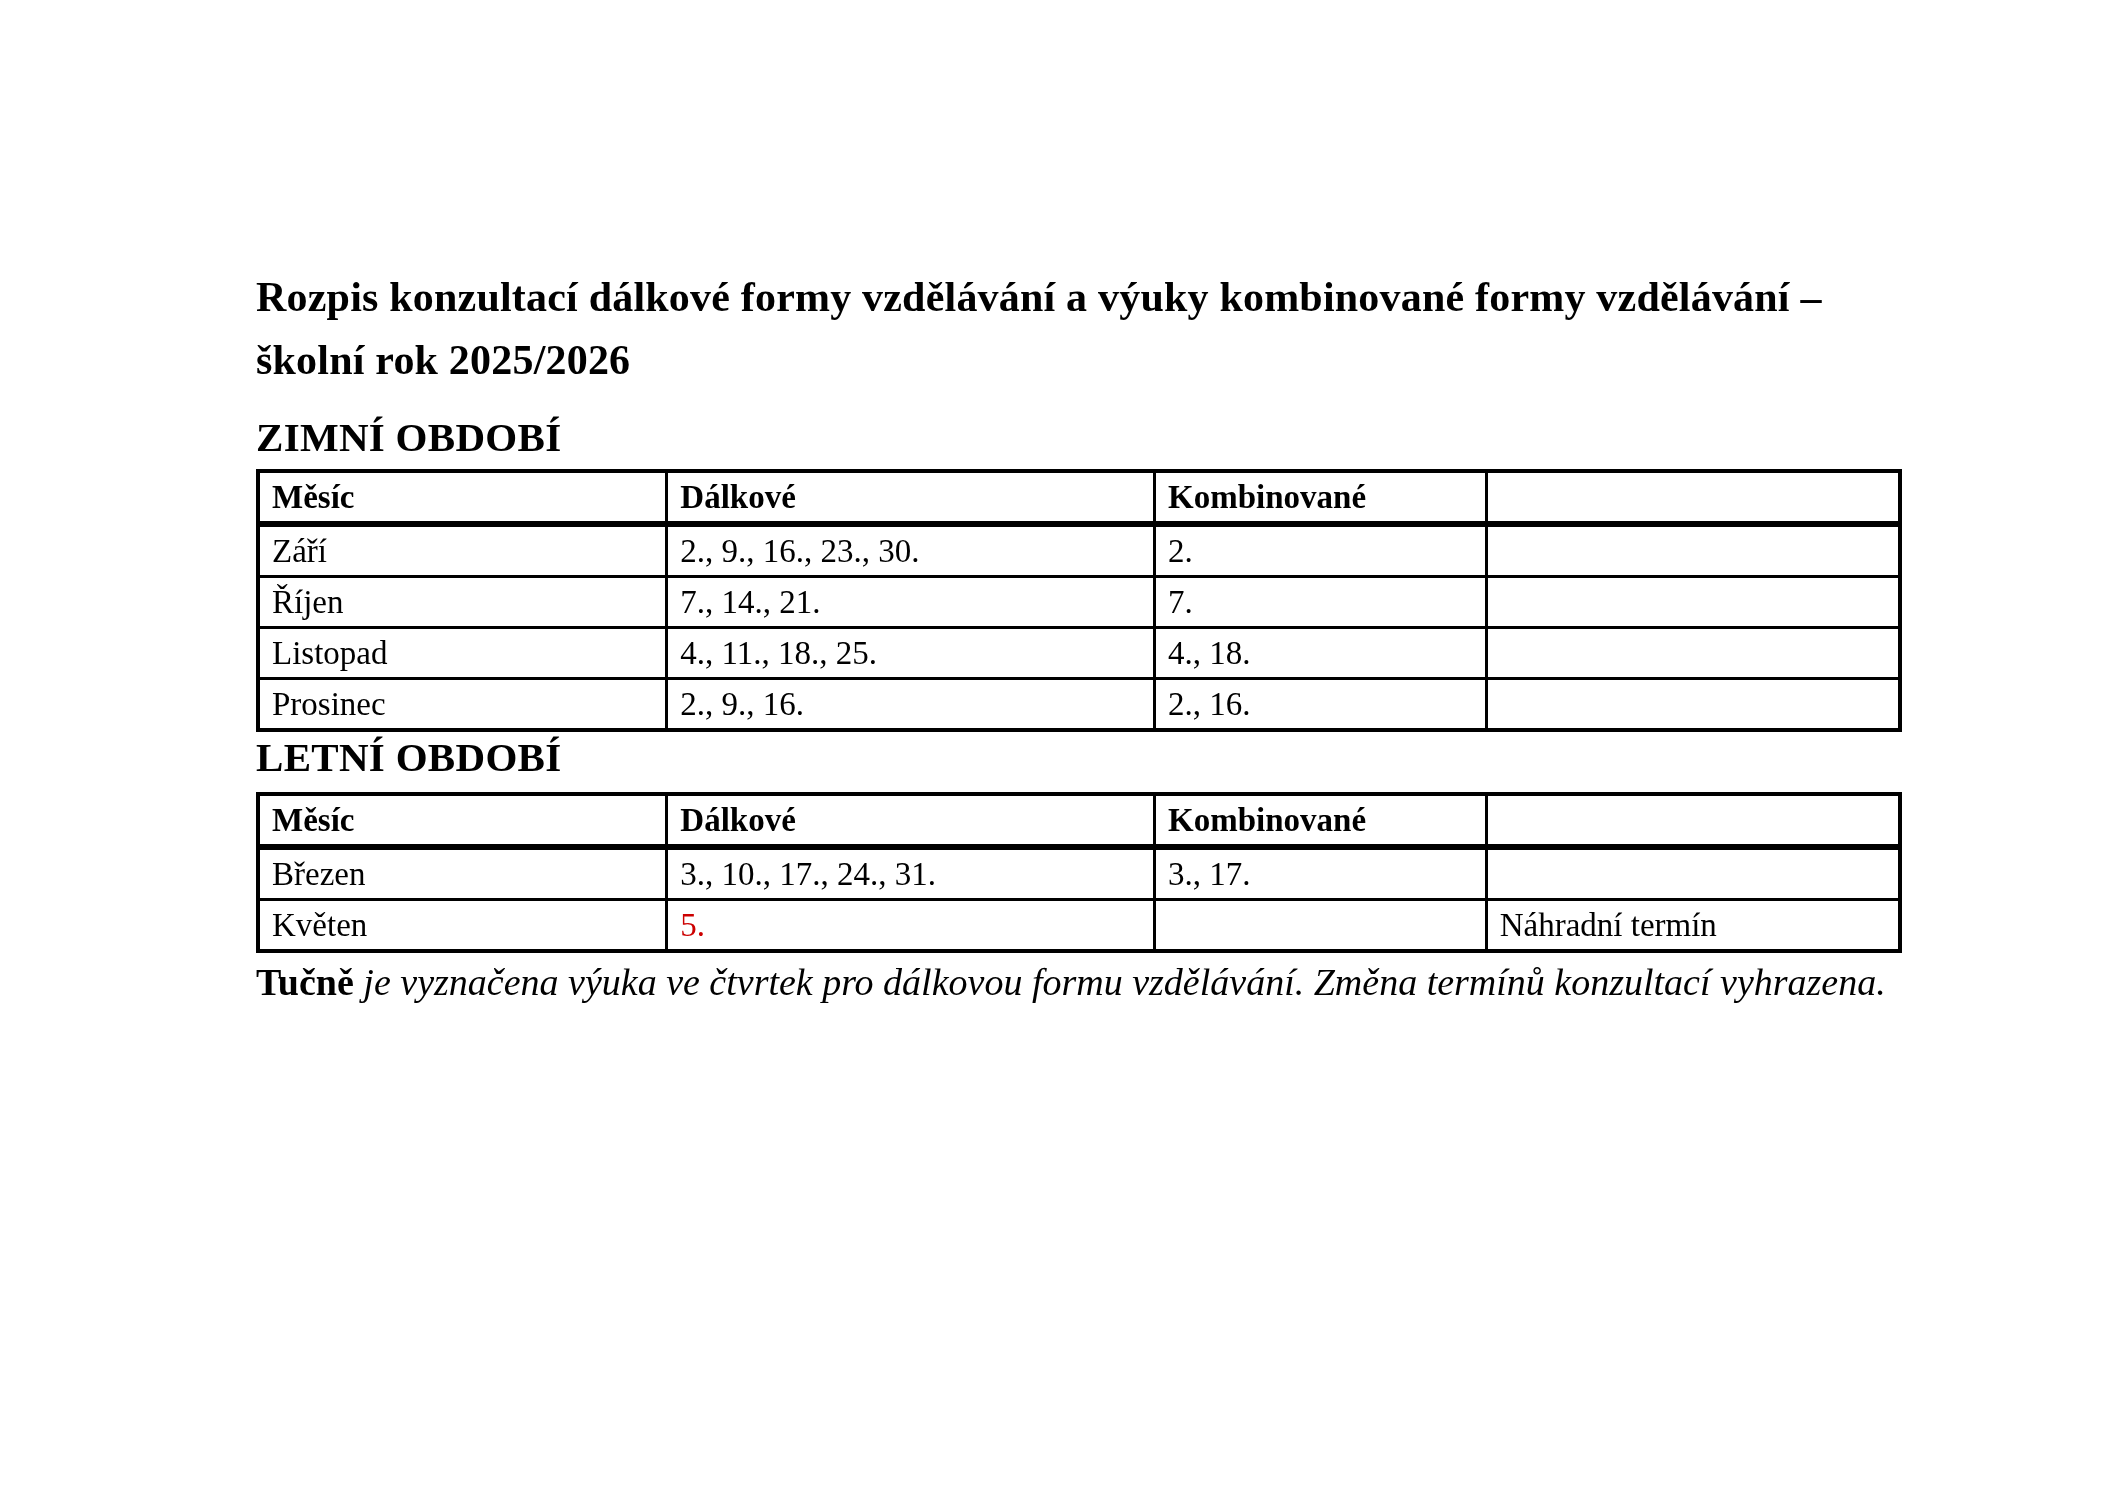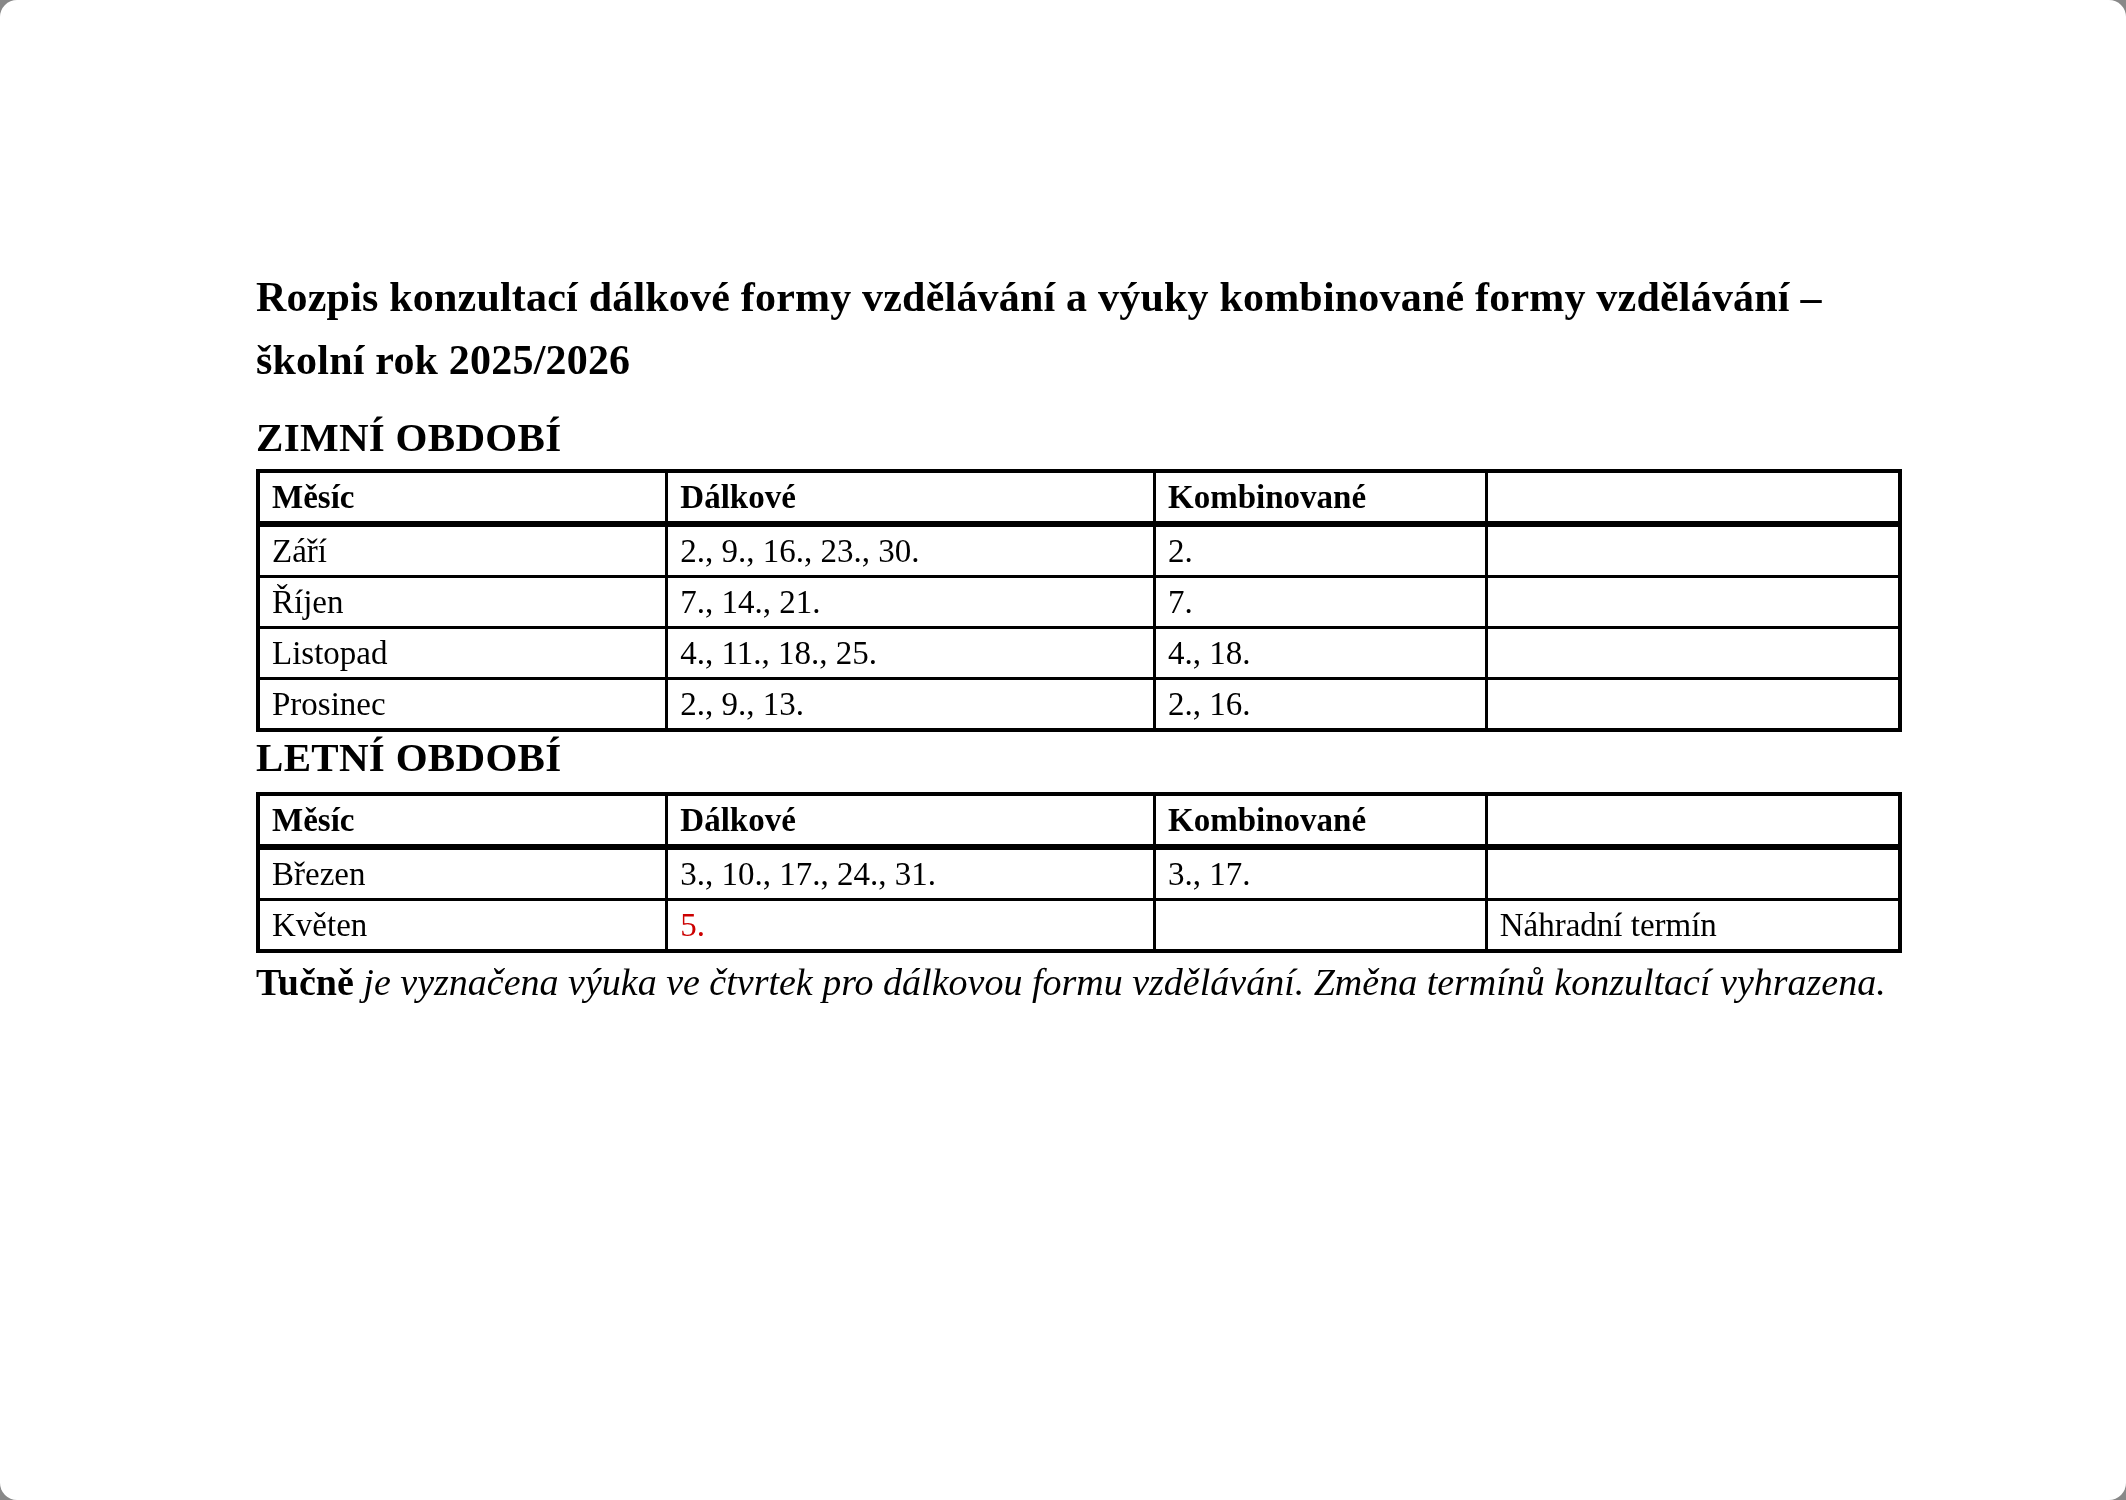--- a/index.html
+++ b/index.html
@@ -9,21 +9,20 @@
   }
   html,body{margin:0;padding:0;background:#888;}
   .page{
     position:relative;
     width:2126px;height:1500px;
     background:var(--paper);
     color:var(--ink);
     font-family:"Liberation Serif","DejaVu Serif",serif;
     overflow:hidden;
     margin:0 auto;
-    border-radius:17px;
   }
   .content{
     position:absolute;
     left:256px;top:0;
     width:1646px;
   }
   h1.doc-title{
     margin:0;
     padding-top:266px;
     font-size:42px;
@@ -119,21 +118,21 @@
             <td></td>
           </tr>
           <tr>
             <td>Listopad</td>
             <td><span>4., 11., 18., 25.</span></td>
             <td><span>4., 18.</span></td>
             <td></td>
           </tr>
           <tr>
             <td>Prosinec</td>
-            <td><span>2., 9., 13.</span></td>
+            <td><span>2., 9., 16.</span></td>
             <td><span>2., 16.</span></td>
             <td></td>
           </tr>
         </tbody>
       </table>
 
     <h2 class="season-heading summer">LETNÍ OBDOBÍ</h2>
 
     <table class="schedule summer-table">
       <colgroup>

